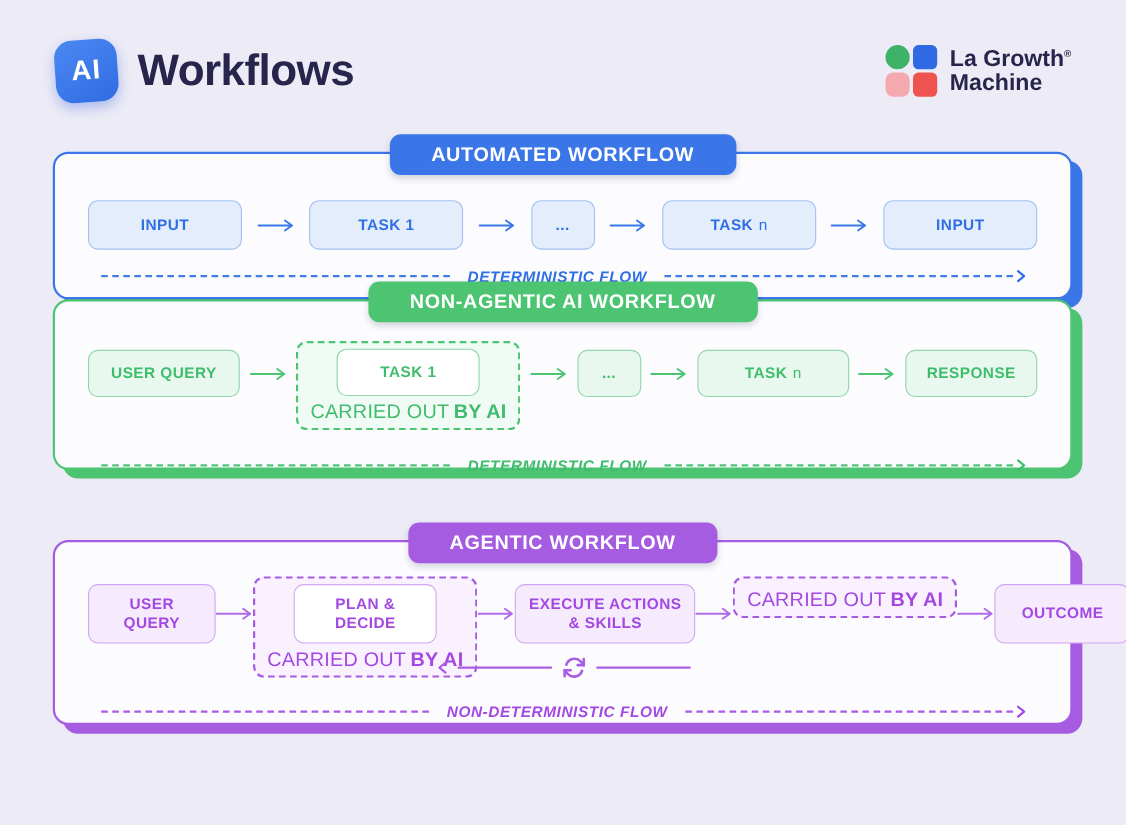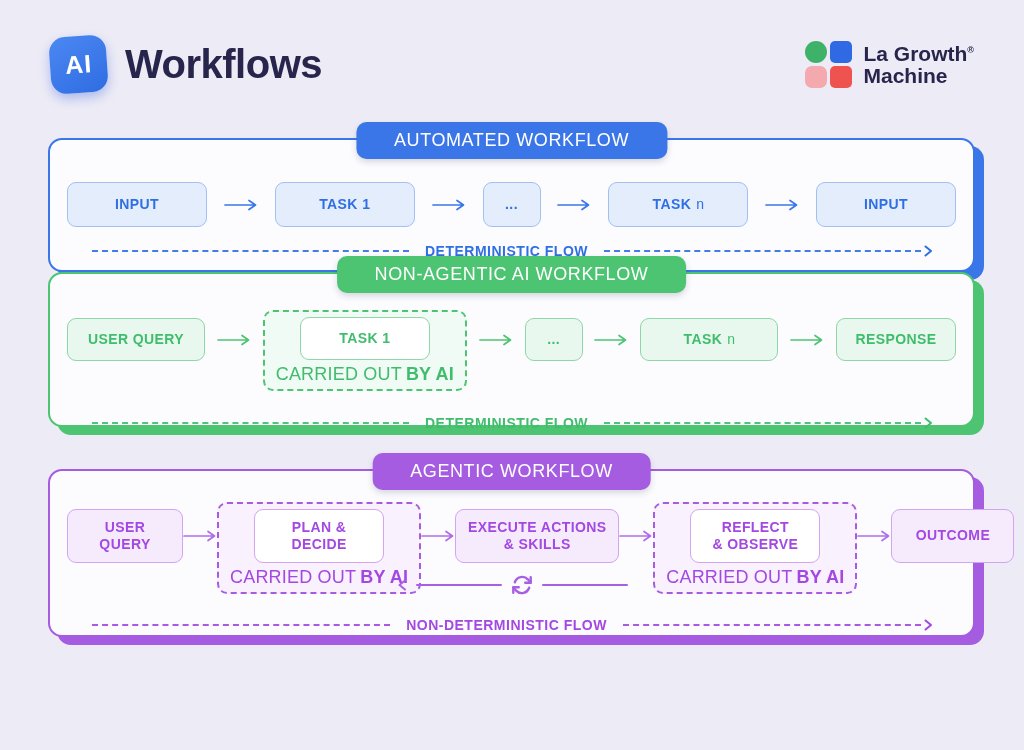--- a/index.html
+++ b/index.html
@@ -35,32 +35,32 @@
   .bm.r{background:#EF5350;}
   .brand-name{font-weight:bold; font-size:21px; line-height:1.04; color:var(--ink); white-space:nowrap;}
   .reg{font-size:9px; vertical-align:super; font-weight:bold;}
   
   .panel{
     position:relative; margin-left:48px; margin-right:49px;
     background:var(--card); border:2px solid; border-radius:14px;
   }
   .panel.blue  {border-color:var(--blue);   box-shadow:9px 8px 0 var(--blue);   margin-top:45px; height:134px;}
   .panel.green {border-color:var(--green);  box-shadow:9px 8px 0 var(--green);  height:155px;}
-  .panel.purple{border-color:var(--purple); box-shadow:9px 8px 0 var(--purple); margin-top:42px; height:168px;}
+  .panel.purple{border-color:var(--purple); box-shadow:9px 8px 0 var(--purple); margin-top:64px; height:168px;}
   .panel-title{
     position:absolute; top:-18px; left:50%; transform:translateX(-50%);
-    color:#fff; font-weight:normal; font-size:18px; letter-spacing:.6px;
+    color:#fff; font-weight:bold; font-size:18px; letter-spacing:.6px;
     padding:8px 38px; border-radius:10px; white-space:nowrap;
     box-shadow:0 3px 6px rgba(40,37,76,.18);
   }
   .blue  .panel-title{background:var(--blue);}
   .green .panel-title{background:var(--green);}
   .purple.panel .panel-title{background:var(--purple);}
   
-  .row{display:flex; align-items:flex-start; padding:0 17px;}
+  .row{display:flex; align-items:flex-start; padding:0 30px;}
   .blue   .row{margin-top:42px;}
   .green  .row{margin-top:44px;}
   .purple .row{margin-top:38px;}
   .node{
     display:flex; align-items:center; justify-content:center; text-align:center;
     font-weight:bold; font-size:14px; letter-spacing:.4px; line-height:1.25;
     border-radius:9px; border:1.5px solid; white-space:pre-line; flex:none;
   }
   .blue   .node{height:45px; background:var(--blue-fill);   border-color:var(--blue-border);   color:var(--blue-text);}
   .green  .node{height:43px; background:var(--green-fill);  border-color:var(--green-border);  color:var(--green-text);}
@@ -80,21 +80,21 @@
   .arrow{flex:1; display:flex; align-items:flex-start; justify-content:center;}
   .blue   .arrow{color:var(--blue);   padding-top:17px;}
   .green  .arrow{color:var(--green);  padding-top:16px;}
   .purple .arrow{color:#B06CE8;       padding-top:21px;}
   
   .flow{display:flex; align-items:center; padding:0 40px 0 42px;}
   .blue   .flow{margin-top:16px; color:var(--blue-text);}
   .green  .flow{margin-top:24px; color:var(--green-text);}
   .purple .flow{margin-top:23px; color:var(--purple-text);}
   .dash{flex:1; border-top:2.5px dashed currentColor; opacity:.9;}
-  .flow-label{margin:0 16px; font-weight:bold; font-size:14px; letter-spacing:.5px; white-space:nowrap;}
+  .flow-label{margin:0 16px; font-weight:bold; font-size:14px; letter-spacing:.5px; white-space:nowrap;font-style:italic;}
   .chev{display:flex; margin-left:3px;}
   
   .loop{position:absolute; left:348px; top:103px; width:230px; height:22px;
         display:flex; align-items:center; gap:9px; color:#A85FE2;}
   .loop .line{flex:1; height:2px; background:currentColor; border-radius:2px;}
   .loop svg{flex:none;}
 </style>
 </head>
 <body>
 
@@ -240,22 +240,20 @@
         </svg>
       </div>
     <div class="node w164">EXECUTE ACTIONS
 &amp; SKILLS</div>
     <div class="arrow">
         <svg width="34" height="12" viewBox="0 0 34 12">
           <use href="#arr"></use>
         </svg>
       </div>
     <div class="dgroup">
-      <div class="node w130" style="margin:0 auto">REFLECT
-&amp; OBSERVE</div>
       <div class="carried"><span>CARRIED OUT</span><span class="b">BY AI</span></div>
     </div>
     <div class="arrow">
         <svg width="34" height="12" viewBox="0 0 34 12">
           <use href="#arr"></use>
         </svg>
       </div>
     <div class="node w115">OUTCOME</div>
   </div>
   <div class="loop">

